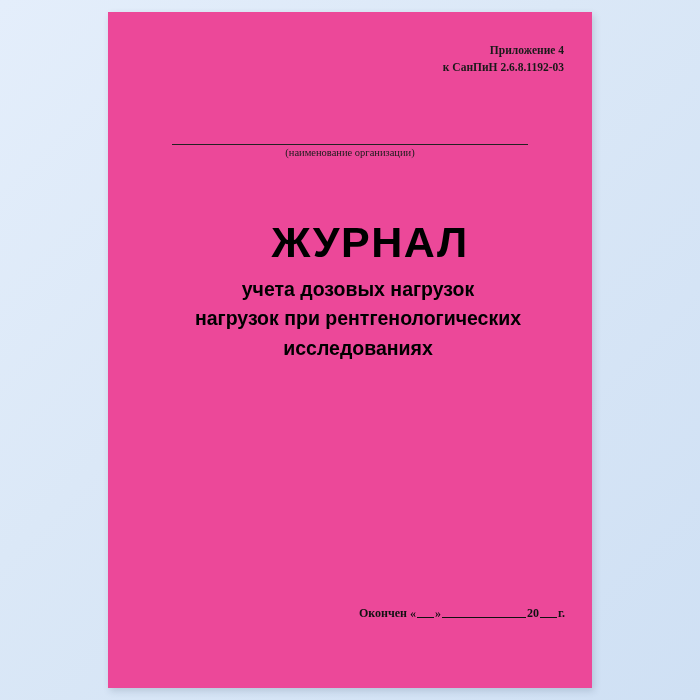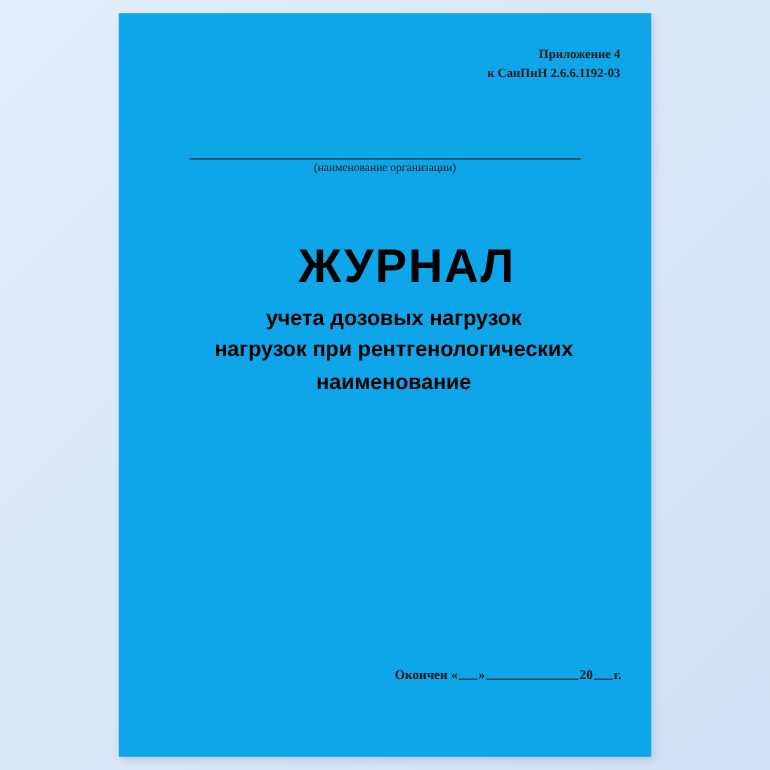--- a/index.html
+++ b/index.html
@@ -22,21 +22,21 @@
     position: absolute;
     inset: 0;
     background: linear-gradient(135deg, #e4eefb 0%, #dbe8f7 40%, #cfe0f4 100%);
   }
   .sheet {
     position: absolute;
     left: 108px;
     top: 12px;
     width: 484px;
     height: 676px;
-    background: #0ea5e9;
+    background: #ec4899;
     box-shadow: 2px 3px 7px rgba(40, 60, 90, 0.18);
   }
   .sheet-inner {
     position: relative;
     width: 100%;
     height: 100%;
     padding: 0;
   }
   .appendix {
     position: absolute;
@@ -128,34 +128,34 @@
 <body>
 
 <div id="page-wrap">
   <div class="bg-gradient"></div>
 
   <div class="sheet">
     <div class="sheet-inner">
 
       <div class="appendix">
         <div>Приложение 4</div>
-        <div>к СанПиН 2.6.6.1192-03</div>
+        <div>к СанПиН 2.6.8.1192-03</div>
       </div>
 
       <div class="org-block">
         <div class="org-line"></div>
         <div class="org-caption">(наименование организации)</div>
       </div>
 
       <div class="title-block">
         <div class="title-main">ЖУРНАЛ</div>
         <div class="title-sub">
           <div>учета дозовых нагрузок</div>
           <div>нагрузок при рентгенологических</div>
-          <div>наименование</div>
+          <div>исследованиях</div>
         </div>
       </div>
 
       <div class="footer-block">
         <div class="footer-row">
           <span>Окончен</span>
           <span>«</span><span class="fill-line short"></span><span>»</span><span class="fill-line"></span><span>20</span><span class="fill-line short"></span><span>г.</span>
         </div>
       </div>
 

